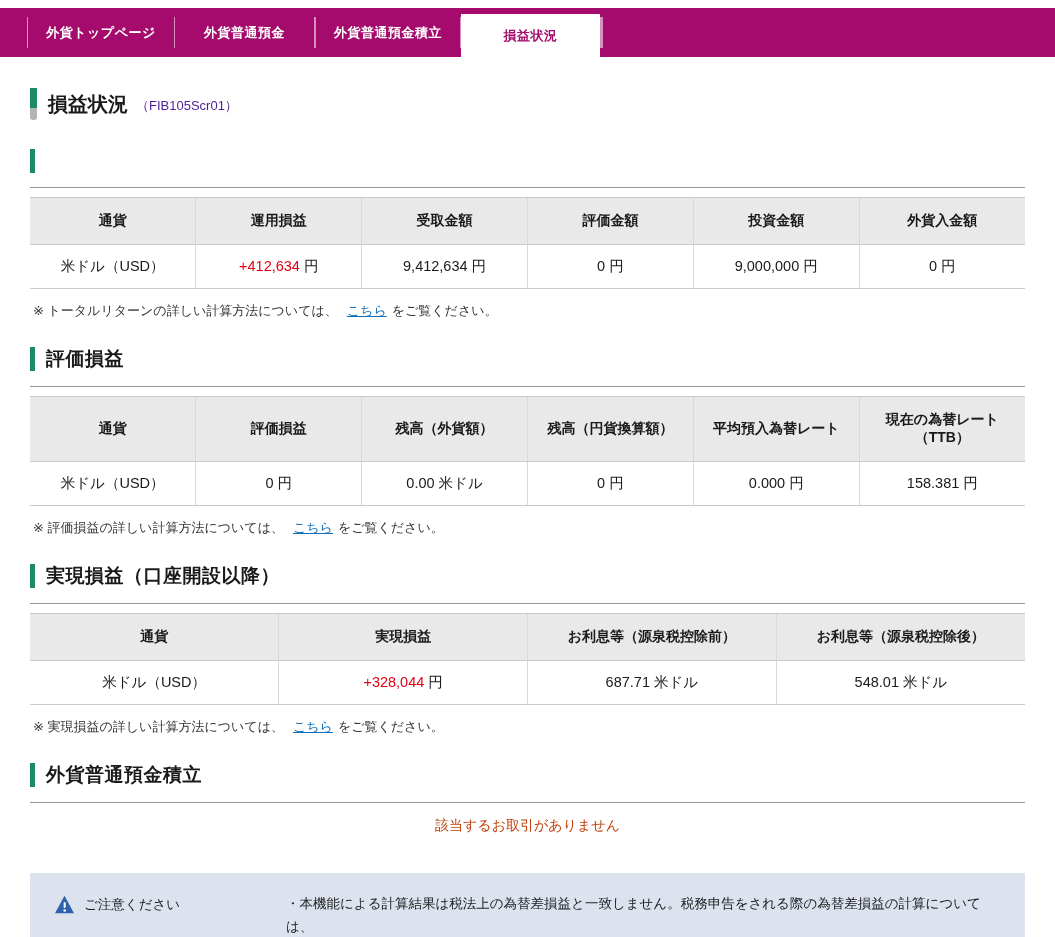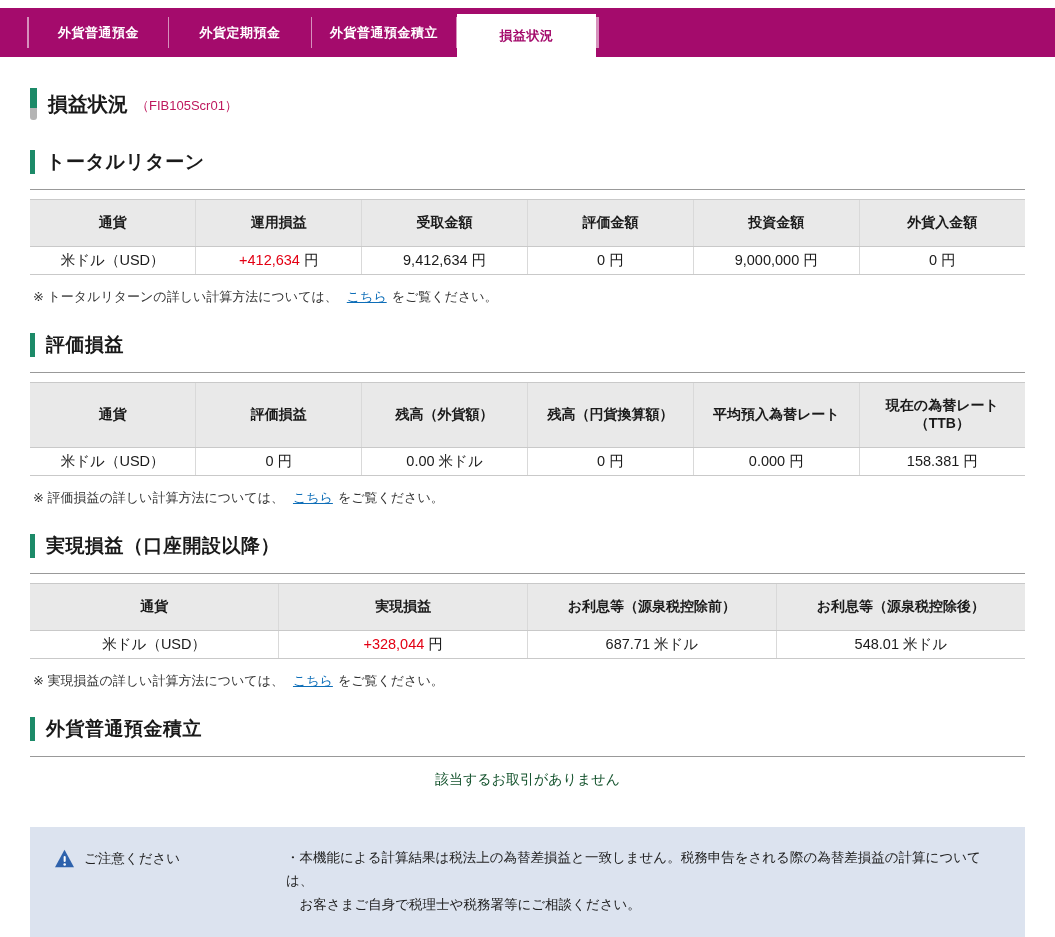--- a/index.html
+++ b/index.html
@@ -27,63 +27,63 @@
   .t1{flex:0 0 146px}.t2{flex:0 0 139px}.t3{flex:0 0 142px}.t4{flex:0 0 144px}
   .t5{flex:0 0 139px}.t6{flex:0 0 149px}.t7{flex:0 0 146px}
   .nav .tab.active{background:#fff;color:var(--magenta);margin-top:6px;}
   .nav .fill{flex:1;}
 
   
   .page-title-row{display:flex;align-items:center;margin:31px 30px 0;}
   .title-bar{width:7px;height:32px;border-radius:0 0 3px 3px;margin-right:11px;
     background:linear-gradient(to bottom,var(--green) 0 64%,var(--graybar) 64% 100%);}
   .page-title{font-size:20px;font-weight:700;}
-  .screen-id{font-size:13px;color:#be185d;margin-left:8px;padding-top:4px;}
+  .screen-id{font-size:13px;color:#4c1d95;margin-left:8px;padding-top:4px;}
 
   
   .heading-row{display:flex;align-items:center;margin:26px 30px 0;}
   .heading-row.first{margin-top:29px;}
   .green-bar{width:5px;height:24px;background:var(--green);margin-right:11px;flex:0 0 5px;}
   .section-heading{font-size:19px;font-weight:700;letter-spacing:.5px;}
   .divider{height:1px;background:#999;margin:14px 30px 0;}
 
   table{width:995px;margin:9px 30px 0;border-collapse:collapse;table-layout:fixed;}
   th{background:var(--th-bg);font-size:14px;font-weight:700;text-align:center;
      padding:14px 17px;border-top:1px solid var(--border-h);border-bottom:1px solid var(--border-h);}
-  td{font-size:14.5px;text-align:center;padding:4px 6px;border-bottom:1px solid var(--border-h);background:#fff;}
+  td{font-size:14.5px;text-align:center;padding:12px 6px;border-bottom:1px solid var(--border-h);background:#fff;}
   th + th, td + td{border-left:1px solid var(--border-v);}
   .red{color:var(--red);text-align:right;}
   .unit{margin-left:4px;color:#1a1a1a;}
 
   .note{margin:13px 30px 0 33px;font-size:13px;color:#333;}
   .note a{color:var(--link);text-decoration:underline;margin:0 5px 0 9px;cursor:pointer;font-family:Liberation Mono, monospace;}
 
-  .empty-message{margin:14px 30px 0;text-align:center;font-size:14px;color:#14532d;}
+  .empty-message{margin:14px 30px 0;text-align:center;font-size:14px;color:#c2410c;}
 
   
   .caution{margin:38px 30px 0;background:var(--caution-bg);padding:19px 24px 21px;display:flex;width:995px;}
   .caution-left{flex:0 0 232px;display:flex;align-items:flex-start;padding-top:3px;}
   .caution-left svg{flex:0 0 21px;margin-right:9px;}
   .caution-label{font-size:13.5px;color:#222;padding-top:1px;}
   .caution-body{flex:1;font-size:13.5px;line-height:1.73;color:#222;}
   .caution-body .cont{padding-left:1em;}
 </style>
 </head>
 <body>
 
 <div class="nav">
   <div class="sep"></div>
+  <div class="tab t1">
+      <span>外貨トップページ</span>
+    </div>
   <div class="sep"></div>
   <div class="tab t2">
       <span>外貨普通預金</span>
     </div>
   <div class="sep"></div>
-  <div class="tab t3">
-      <span>外貨定期預金</span>
-    </div>
   <div class="sep"></div>
   <div class="tab t4">
       <span>外貨普通預金積立</span>
     </div>
   <div class="sep"></div>
   <div class="tab t5 active">
       <span>損益状況</span>
     </div>
   <div class="sep"></div>
   <div class="sep"></div>
@@ -92,21 +92,20 @@
 </div>
 
 <div class="page-title-row">
   <div class="title-bar"></div>
   <div class="page-title">損益状況</div>
   <div class="screen-id">（FIB105Scr01）</div>
 </div>
 
 <div class="heading-row first">
   <div class="green-bar"></div>
-  <div class="section-heading">トータルリターン</div>
 </div>
 <div class="divider"></div>
 <table>
   <thead>
     <tr>
       <th>通貨</th>
       <th>運用損益</th>
       <th>受取金額</th>
       <th>評価金額</th>
       <th>投資金額</th>

